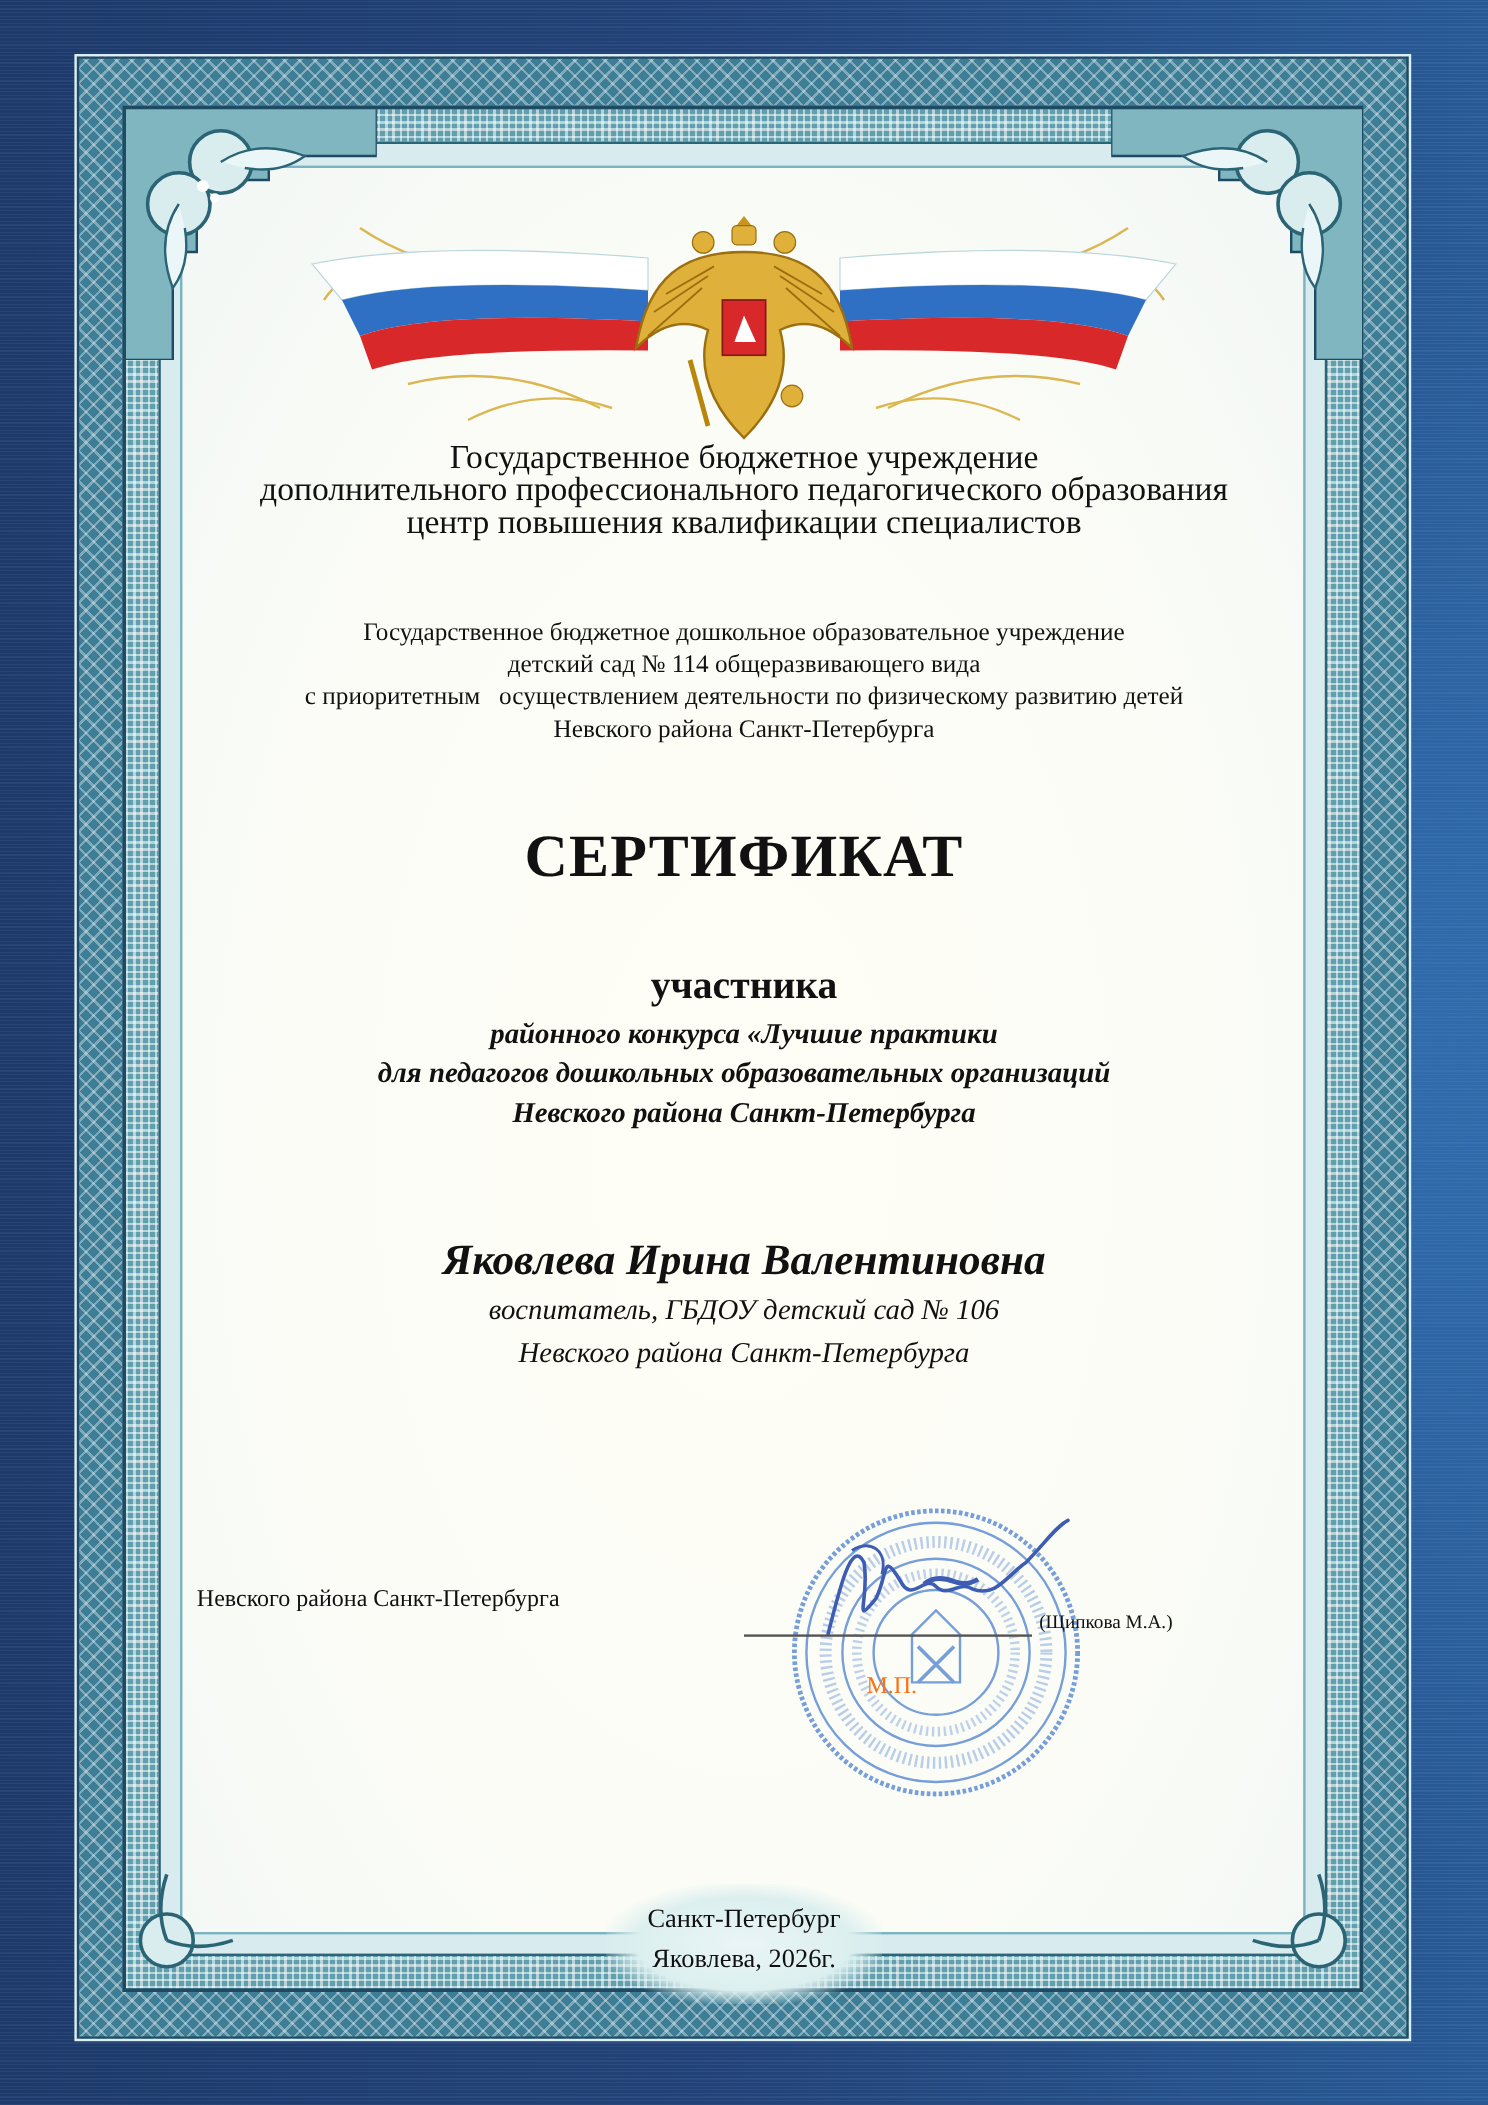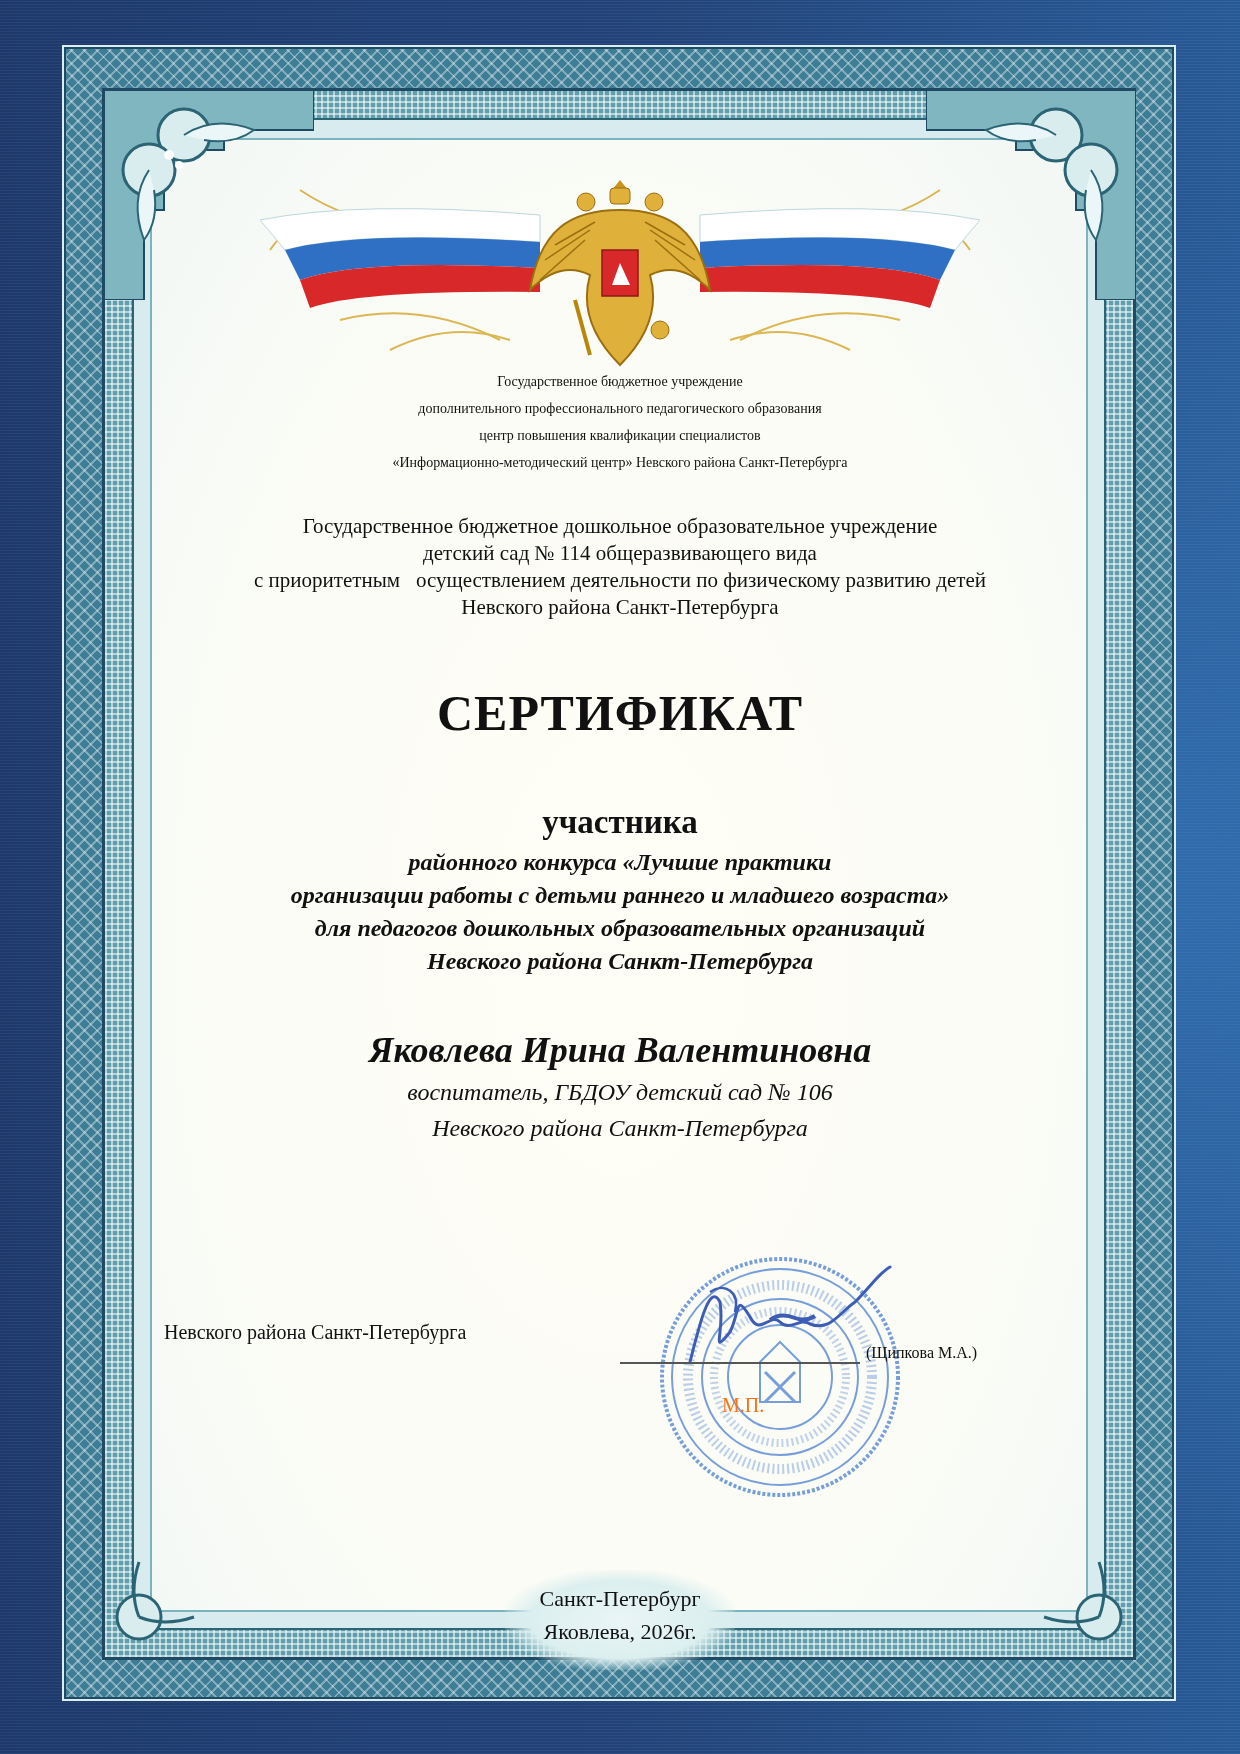--- a/index.html
+++ b/index.html
@@ -47,21 +47,21 @@
   .corner.tl { left:104px; top:90px; }
   .corner.tr { left:926px; top:90px; transform:scaleX(-1); }
   .corner.bl { left:104px; top:1542px; width:110px; height:110px; transform:scaleY(-1); }
   .corner.br { left:1024px; top:1542px; width:110px; height:110px; transform:scale(-1,-1); }
 
   
   .emblem-area { position:absolute; left:240px; top:150px; width:760px; height:220px; }
   .emblem-area svg { width:100%; height:100%; }
 
   .text-block { position:absolute; left:150px; width:940px; text-align:center; }
-  .org1 { top:368px; font-size:14px; line-height:27px; }
+  .org1 { top:368px; font-size:28px; line-height:27px; }
   .org2 { top:513px; font-size:21px; line-height:27px; }
   .title { top:683px; font-size:50px; font-weight:bold; letter-spacing:1px; line-height:60px; }
   .participant { top:802px; font-size:33px; font-weight:bold; line-height:40px; }
   .contest { top:846px; font-size:24px; font-style:italic; font-weight:bold; line-height:33px; }
   .person-name { top:1027px; font-size:36px; font-style:italic; font-weight:bold; line-height:46px; }
   .person-role { top:1074px; font-size:24px; font-style:italic; line-height:36px; }
 
   .signature-block { position:absolute; left:164px; top:1318px; font-size:20px; line-height:28px; }
   .sign-line { position:absolute; left:620px; top:1362px; width:240px; height:2px; background:#555; }
   .signer { position:absolute; left:866px; top:1344px; font-size:16px; }
@@ -163,36 +163,34 @@
       <line x1="335" y1="150" x2="350" y2="205" stroke="#b8860b" stroke-width="4"></line>
       <circle cx="420" cy="180" r="9" fill="#e0b13a" stroke="#9b6f10"></circle>
     </g>
   </svg>
 </div>
 
 <div class="text-block org1">
   <div>Государственное бюджетное учреждение</div>
   <div>дополнительного профессионального педагогического образования</div>
   <div>центр повышения квалификации специалистов</div>
-  <div>«Информационно-методический центр» Невского района Санкт-Петербурга</div>
 </div>
 
 <div class="text-block org2">
   <div>Государственное бюджетное дошкольное образовательное учреждение</div>
   <div>детский сад № 114 общеразвивающего вида</div>
   <div style="white-space:pre">с приоритетным   осуществлением деятельности по физическому развитию детей</div>
   <div>Невского района Санкт-Петербурга</div>
 </div>
 
 <div class="text-block title">СЕРТИФИКАТ</div>
 <div class="text-block participant">участника</div>
 
 <div class="text-block contest">
   <div>районного конкурса «Лучшие практики</div>
-  <div>организации работы с детьми раннего и младшего возраста»</div>
   <div>для педагогов дошкольных образовательных организаций</div>
   <div>Невского района Санкт-Петербурга</div>
 </div>
 
 <div class="text-block person-name">Яковлева Ирина Валентиновна</div>
 <div class="text-block person-role">
   <div>воспитатель, ГБДОУ детский сад № 106</div>
   <div>Невского района Санкт-Петербурга</div>
 </div>
 

